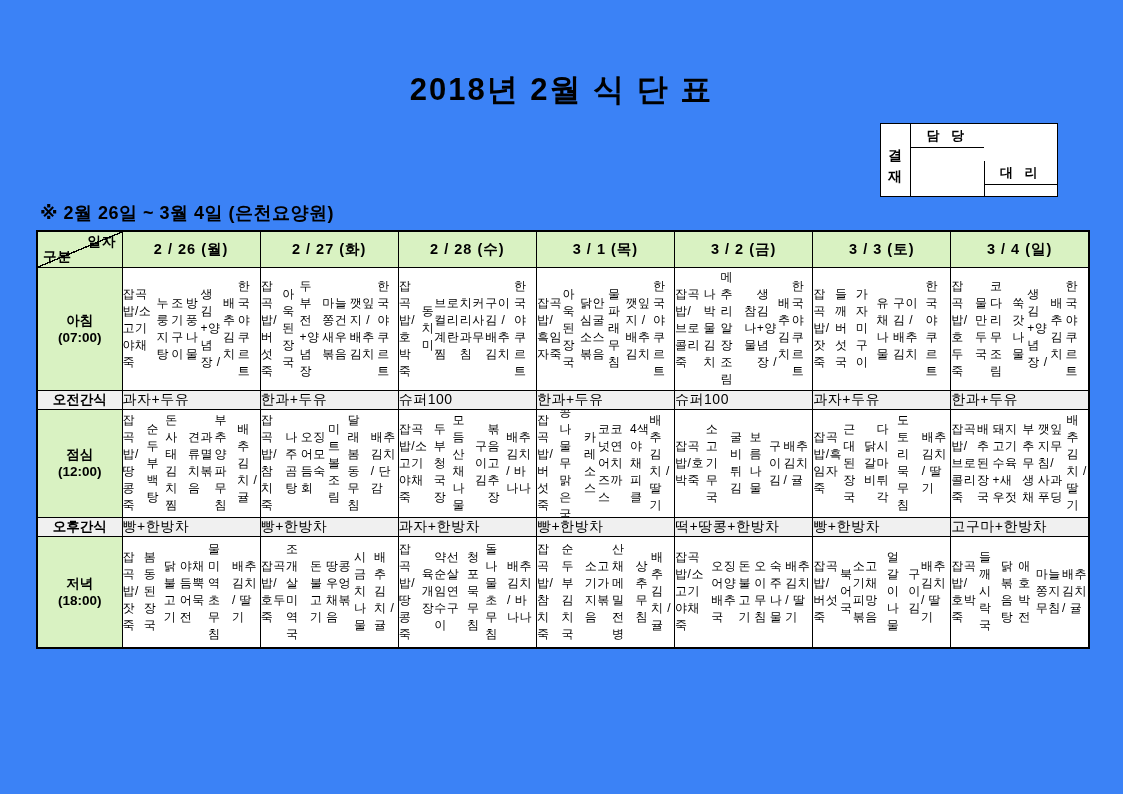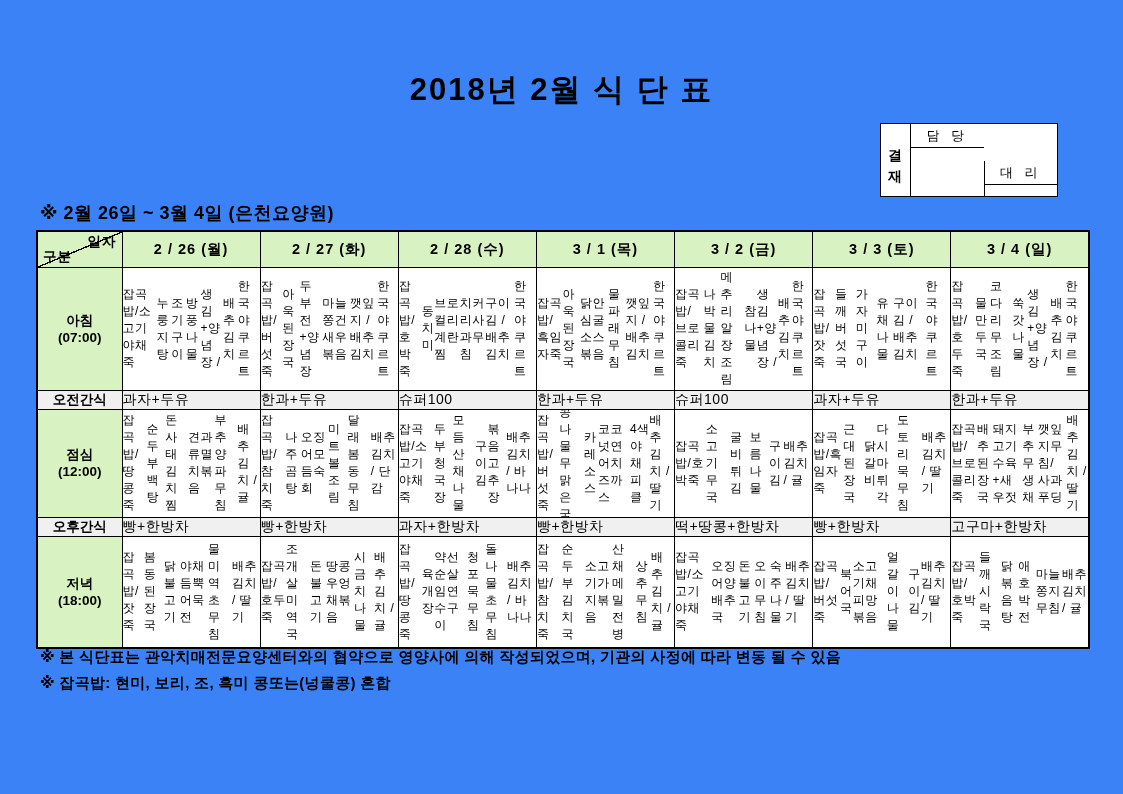--- a/index.html
+++ b/index.html
@@ -20,21 +20,21 @@
   }
   .approval-stamp {
     width:29px; border-right:1px solid #000; display:flex; align-items:center; justify-content:center;
     writing-mode:vertical-lr; text-orientation:upright; font-size:14px; font-weight:bold; letter-spacing:7px;
   }
   .approval-cols { flex:1; display:flex; }
   .approval-col { flex:1; display:flex; flex-direction:column; }
   .approval-col + .approval-col { border-left:1px solid #000;margin-top:37px; }
   .approval-col-head {
     height:23px; border-bottom:1px solid #000; display:flex; align-items:center; justify-content:center;
-    font-size:13px; font-weight:normal; letter-spacing:4px;
+    font-size:13px; font-weight:bold; letter-spacing:4px;
   }
   .approval-col-body { flex:1; }
   .subtitle { position:absolute; top:201px; left:40px; font-size:18px; font-weight:bold; letter-spacing:0.5px; }
   
   .menu-table {
     position:absolute; top:230px; left:36px; width:1054px;
     border-collapse:collapse; table-layout:fixed; border:2px solid #000; background:#fff;
   }
   .menu-table th, .menu-table td { border:1px solid #000; padding:0; overflow:hidden; }
   .menu-table thead tr { height:36px; }
@@ -359,18 +359,14 @@
               <div>닭볶음탕</div>
               <div>애호박전</div>
               <div>마늘쫑지무침</div>
               <div>배추김치 / 귤</div>
             </div>
           </td>
         </tr>
       </tbody>
     </table>
 
-  <div class="notes">
-    <div>※ 본 식단표는 관악치매전문요양센터와의 협약으로 영양사에 의해 작성되었으며, 기관의 사정에 따라 변동 될 수 있음</div>
-    <div>※ 잡곡밥: 현미, 보리, 조, 흑미 콩또는(넝쿨콩) 혼합</div>
-  </div>
 
 </div>
 
 </body></html>

